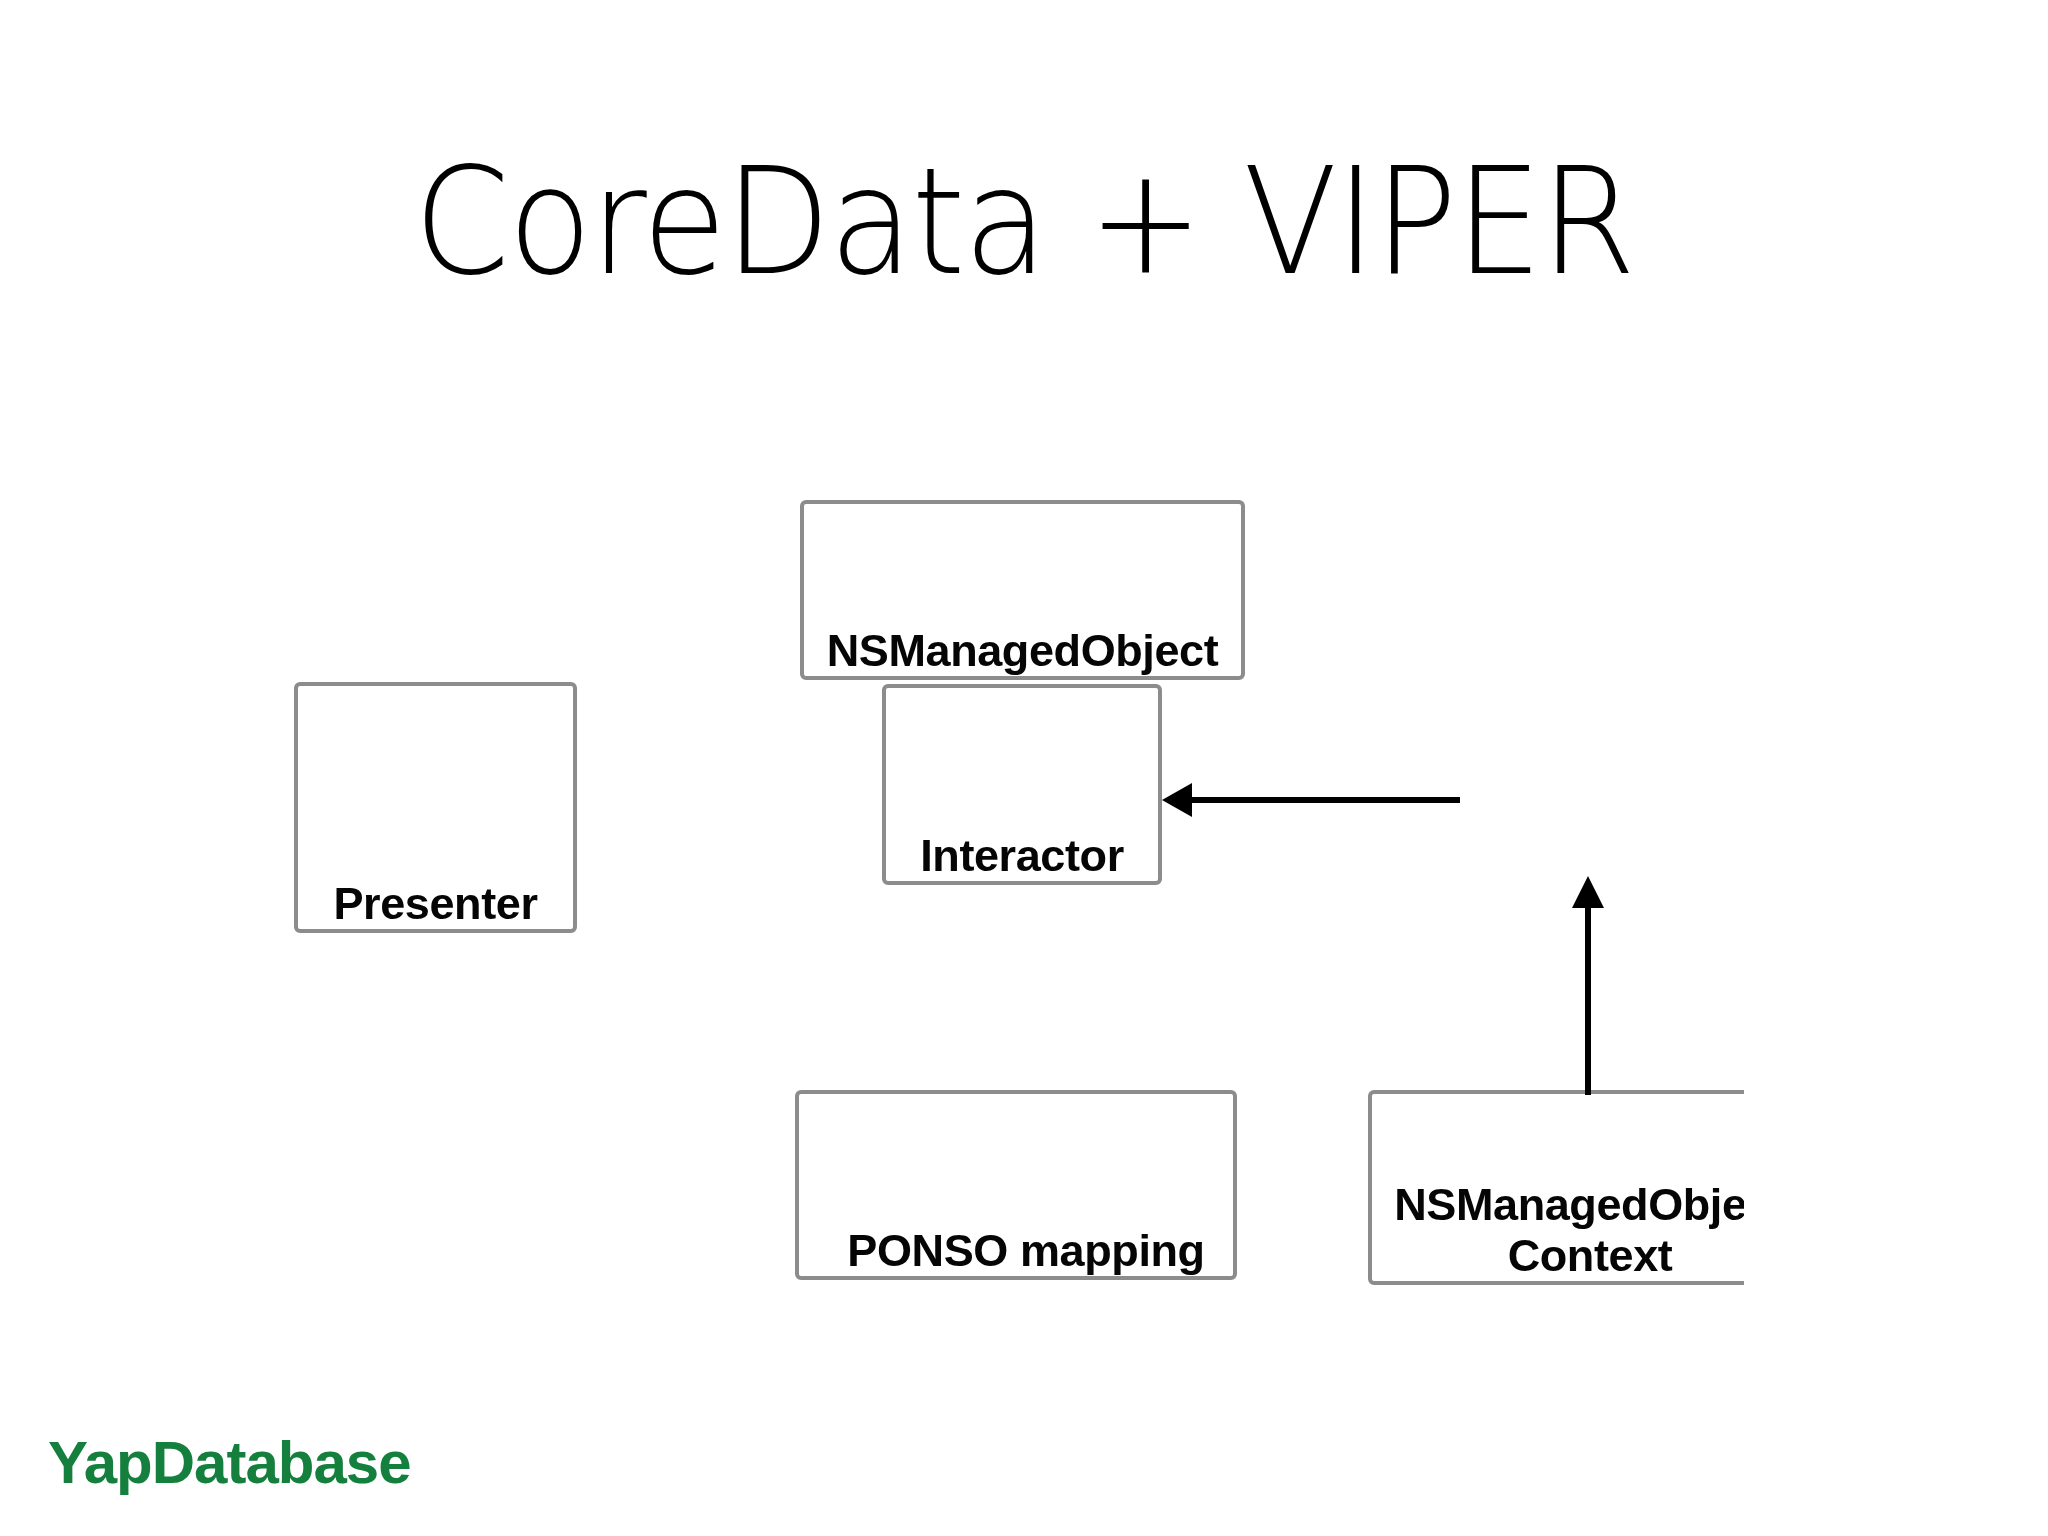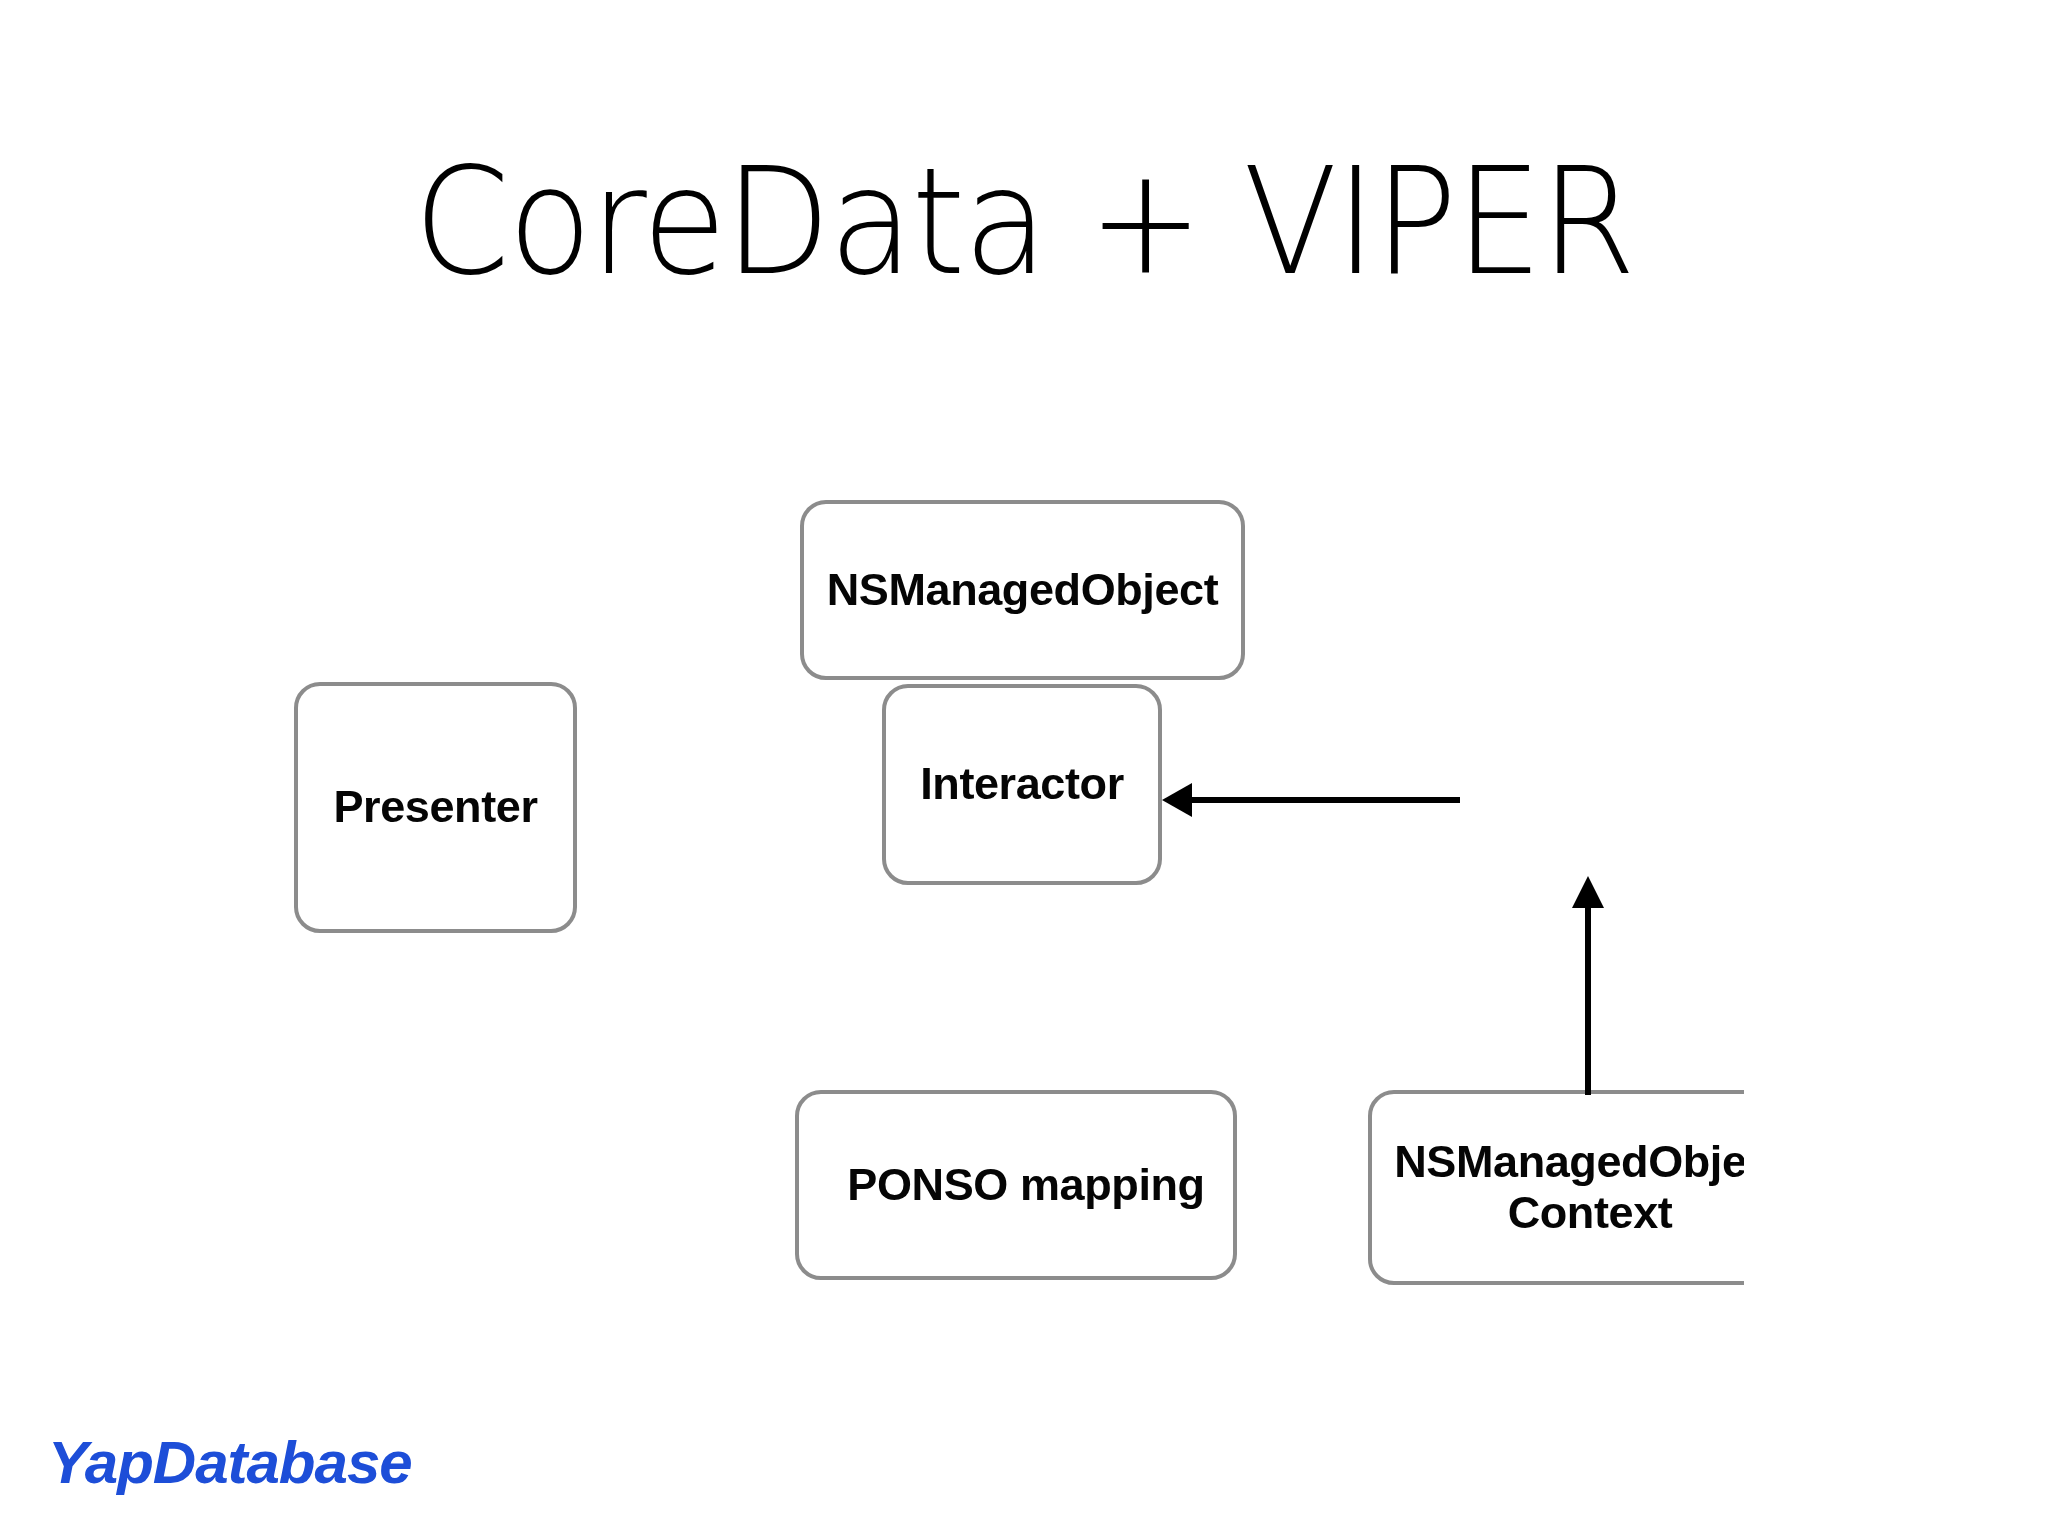--- a/index.html
+++ b/index.html
@@ -35,23 +35,23 @@
     transform-origin: 50% 50%;
     white-space: nowrap;
   }
 
   
   .node {
     position: absolute;
     box-sizing: border-box;
     background: #ffffff;
     border: 4px solid #8c8c8c;
-    border-radius: 26px;
+    border-radius: 6px;
     display: flex;
-    align-items: center;
+    align-items: flex-end;
     justify-content: center;
     text-align: center;
   }
   .node .label {
     font-family: "Liberation Sans", sans-serif;
     font-weight: bold;
     font-size: 45px;
     line-height: 1.12;
     color: #050505;
     letter-spacing: -0.4px;
@@ -79,23 +79,22 @@
 
   
   #footer-brand {
     position: absolute;
     left: 48px;
     top: 1428px;
     font-family: "Liberation Sans", sans-serif;
     font-weight: bold;
     font-size: 60px;
     letter-spacing: -1px;
-    color: #1d4ed8;
+    color: #15803d;
     white-space: nowrap;
-    font-style: italic;
   }
 </style>
 </head>
 <body>
 
 <div id="slide">
 
   <div id="slide-title">CoreData + VIPER</div>
 
   <div class="node" id="node-nsmanagedobject">

